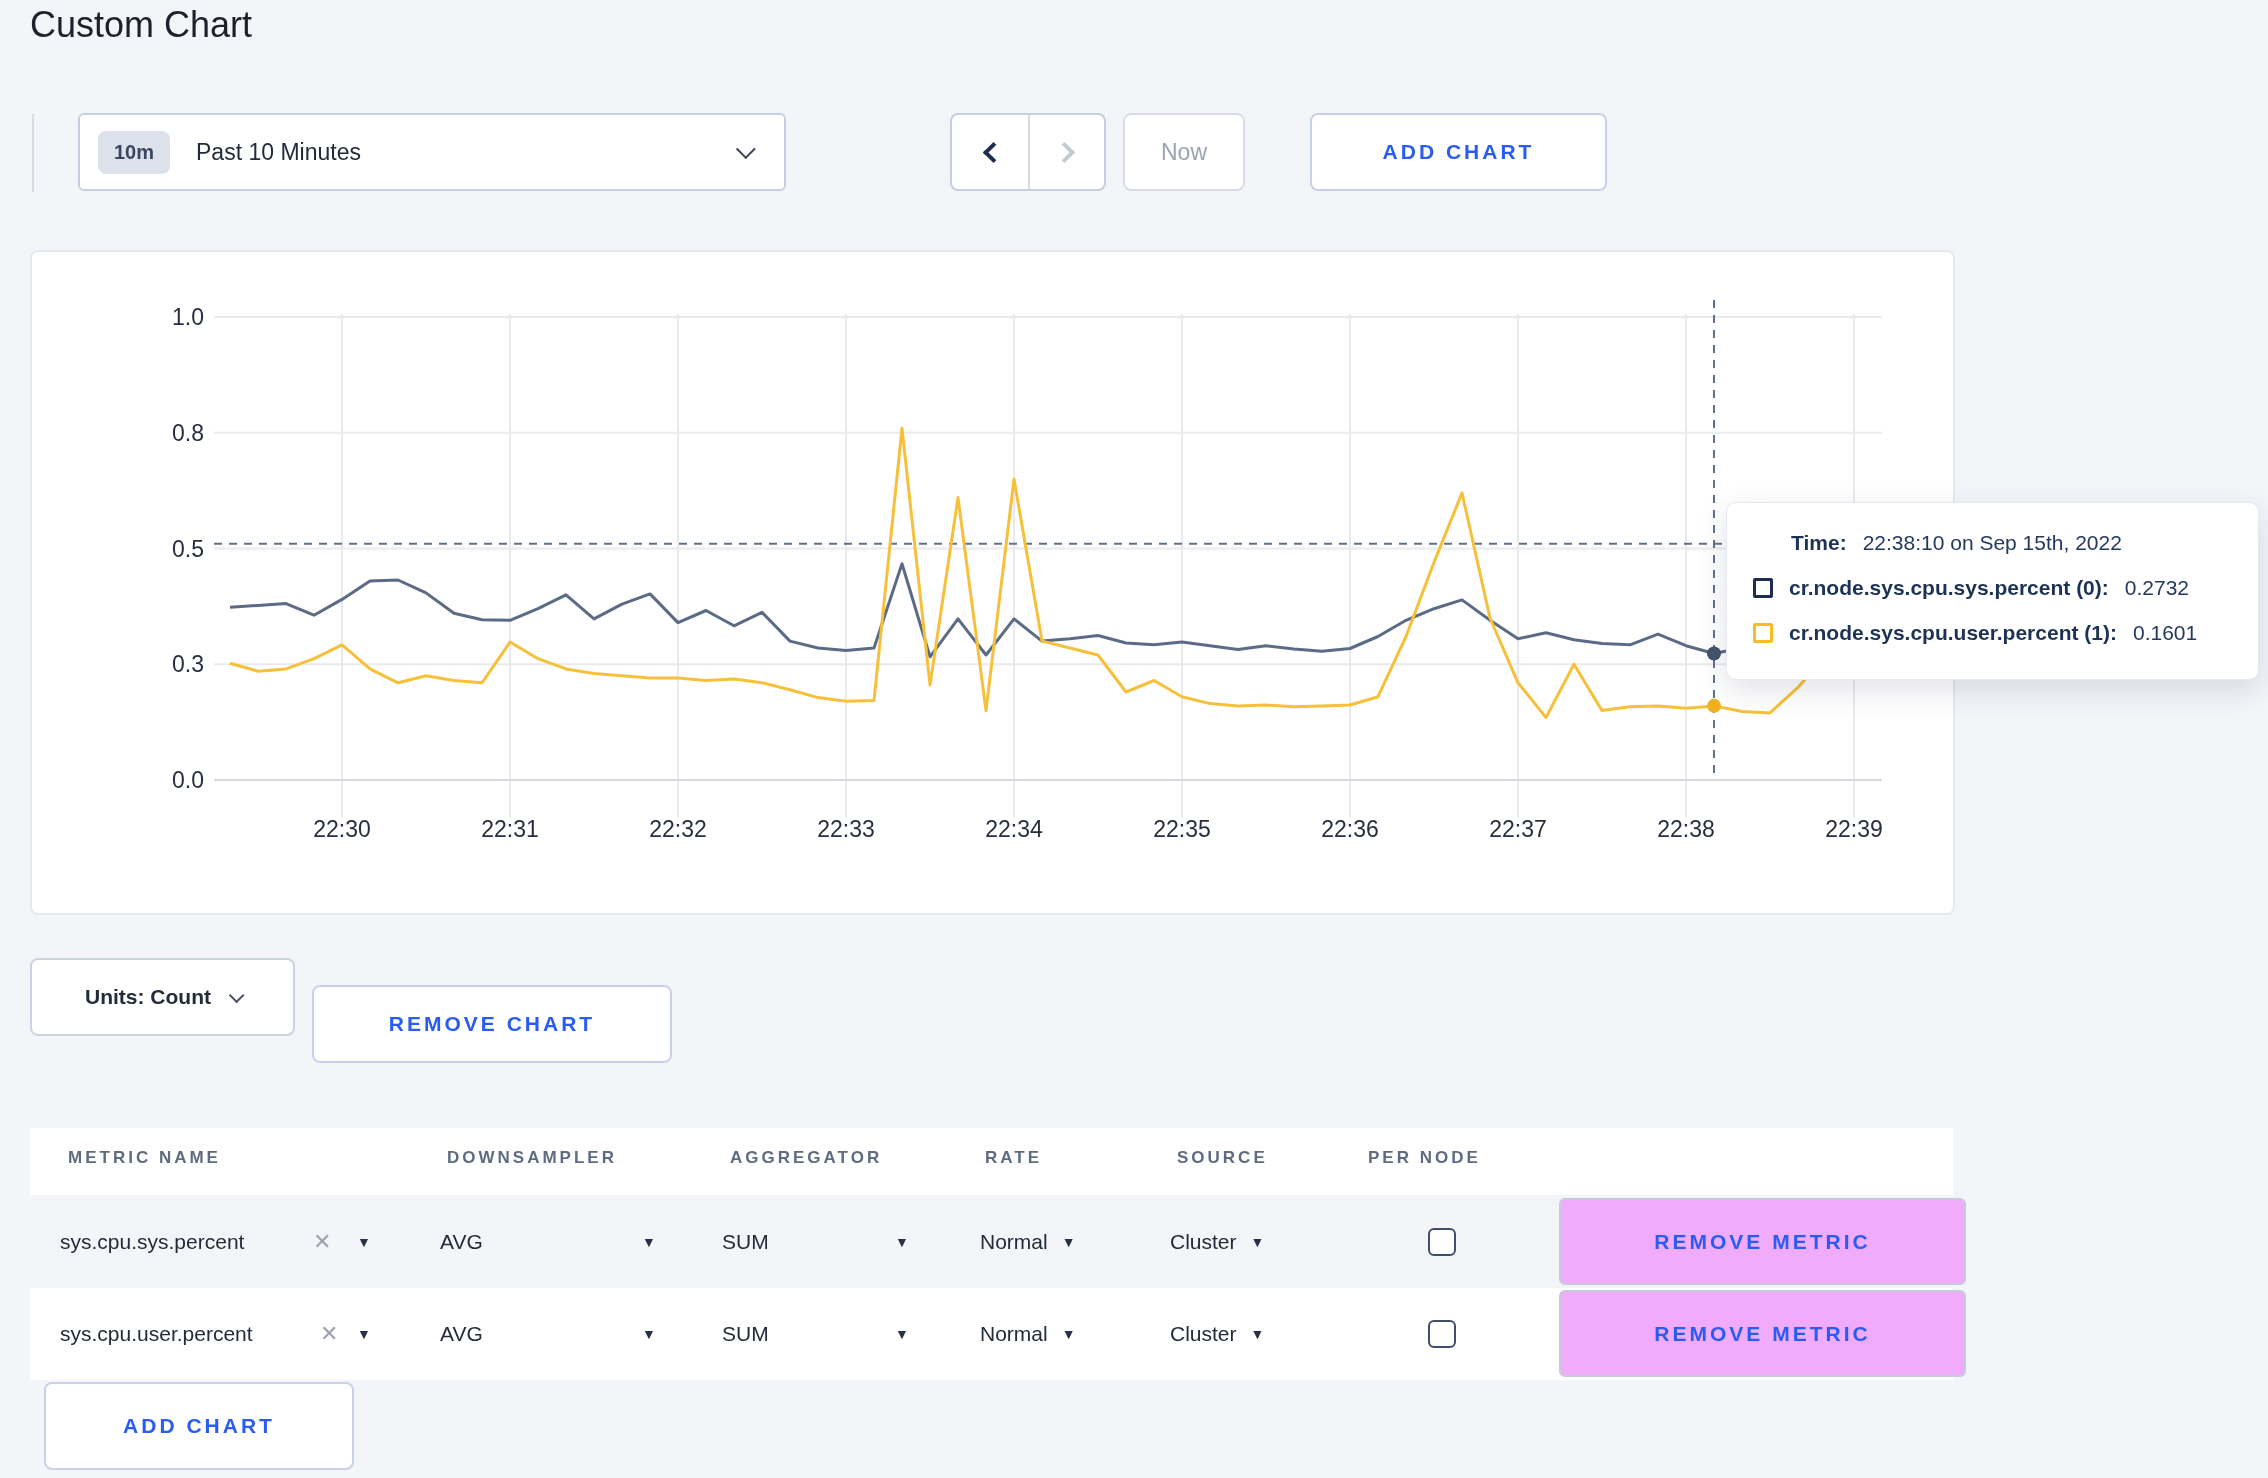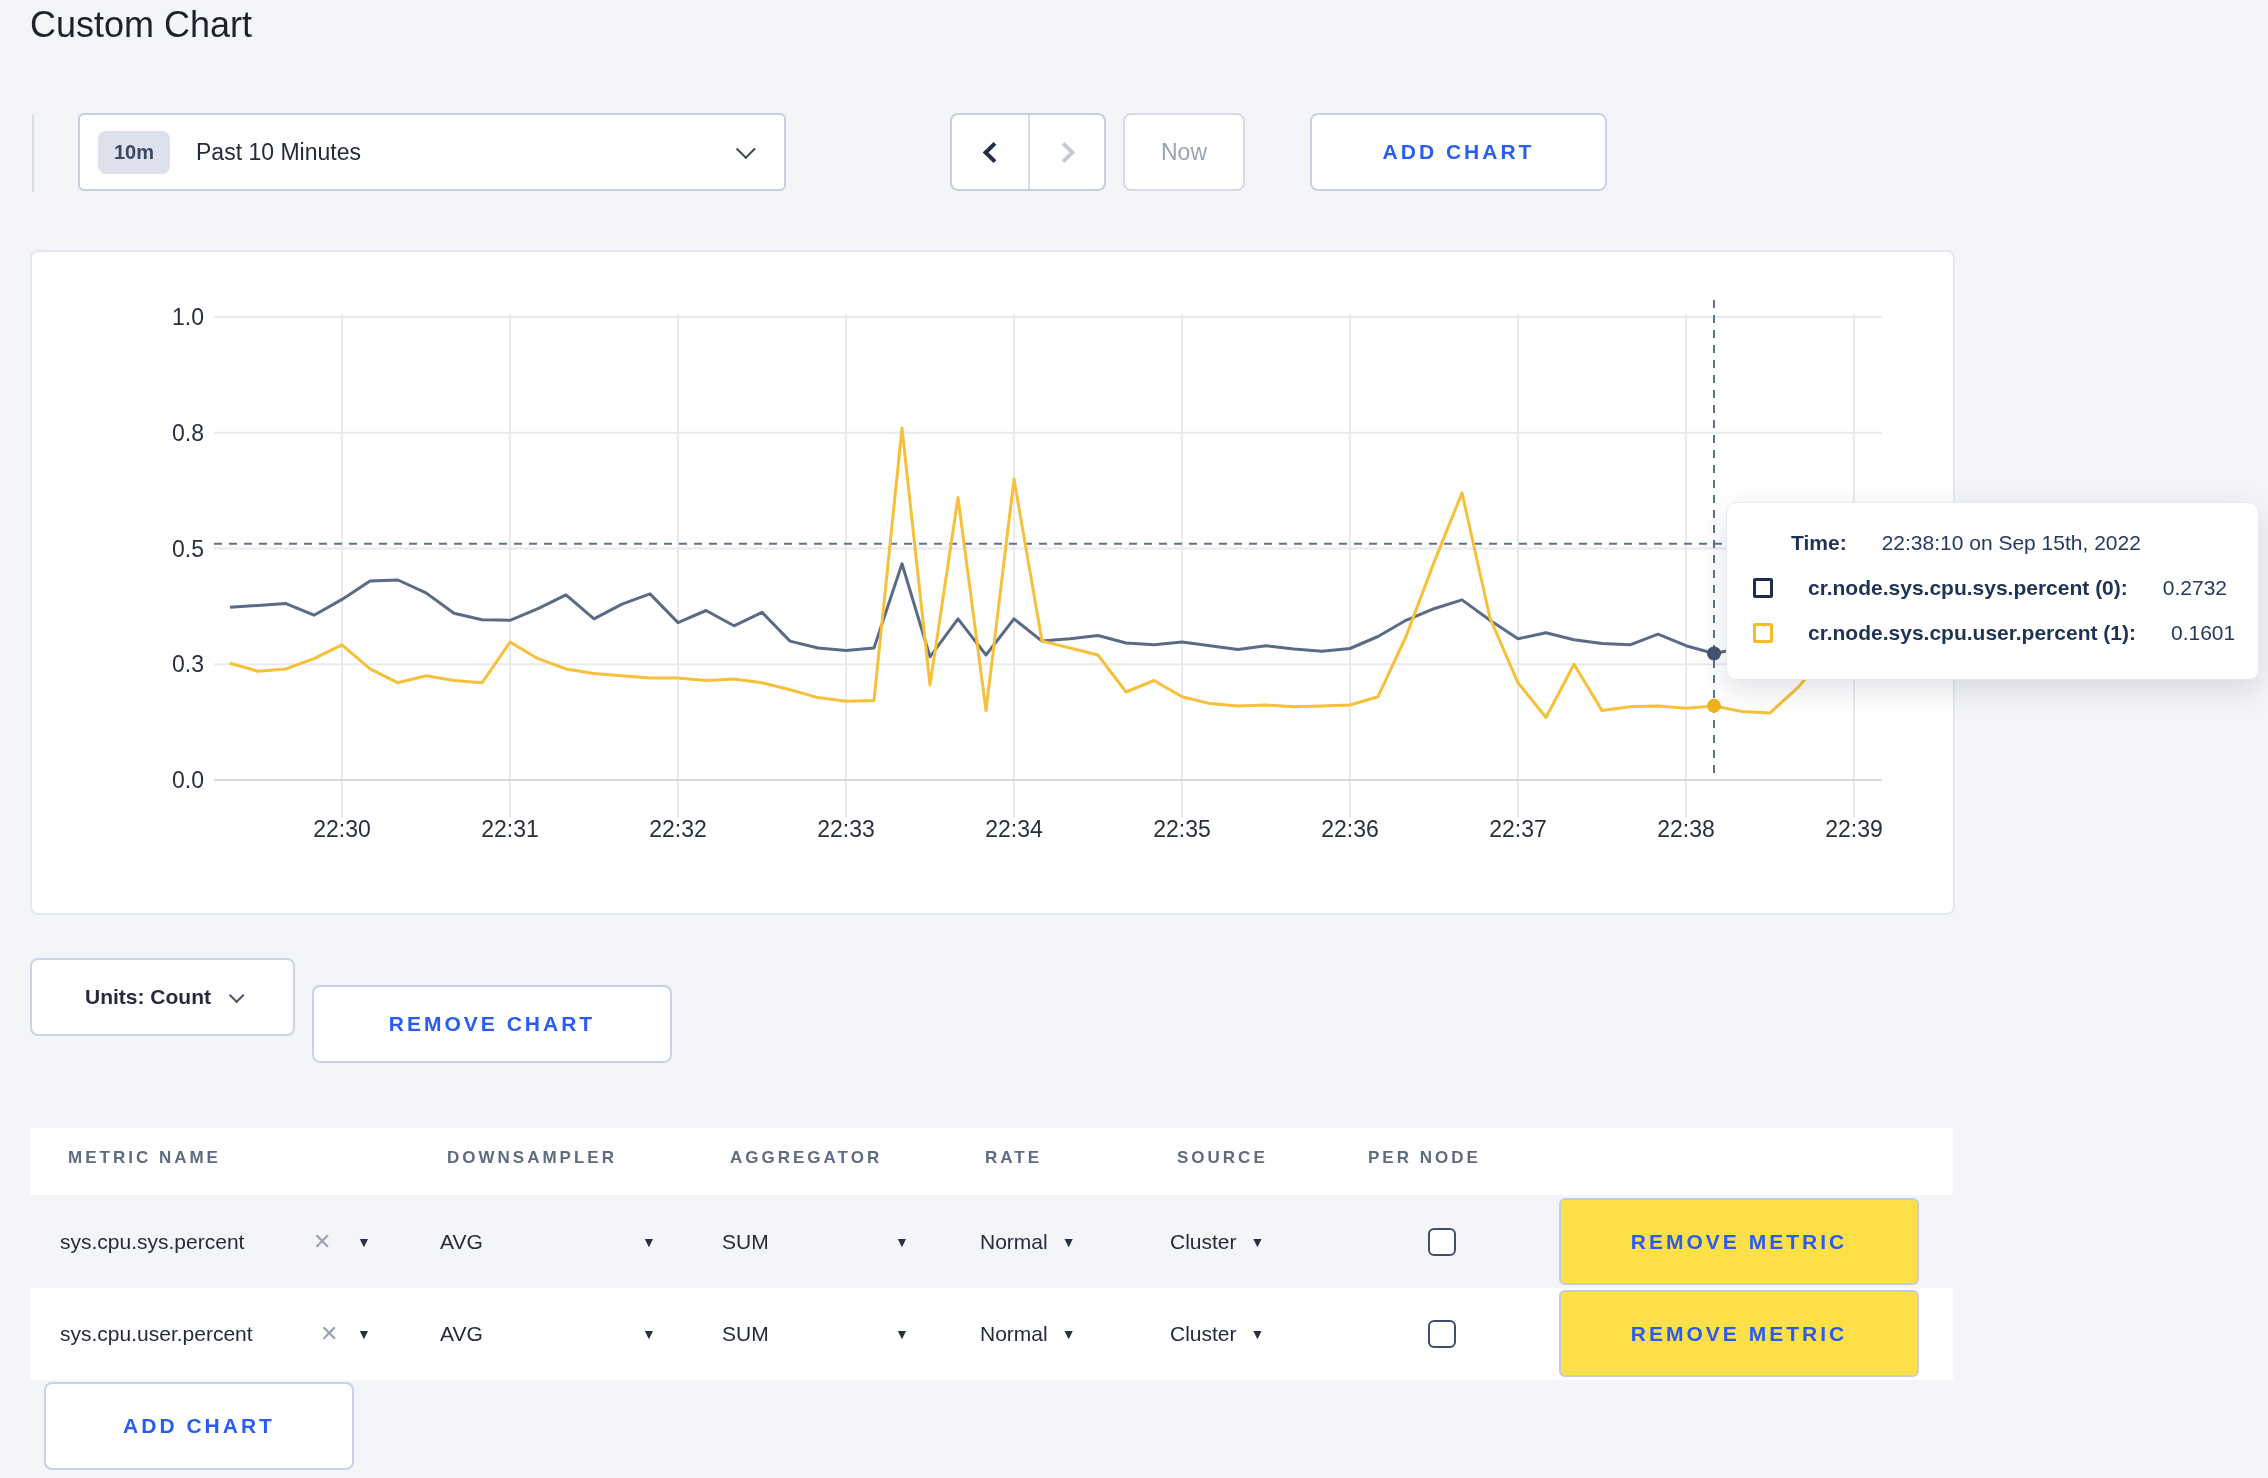--- a/index.html
+++ b/index.html
@@ -71,21 +71,21 @@
   .chart-card svg { position:absolute; left:0; top:0; }
 
   
   .chart-tooltip {
     left:1726px; top:502px; width:533px; height:178px;
     background:#fff; border:1px solid #e6e9f1; border-radius:10px;
     box-shadow:0 10px 30px rgba(40,50,80,.14);
     padding:28px 20px 0 26px;
     font-size:21px; color:#1e3354;
   }
-  .tt-row { display:flex; align-items:center; margin-bottom:21px;gap:19px; }
+  .tt-row { display:flex; align-items:center; margin-bottom:21px; }
   .tt-time-row { margin-left:38px; }
   .tt-label { font-weight:bold; color:#1e3354; }
   .tt-value { margin-left:16px; color:#24395e; }
   .tt-swatch { width:20px; height:20px; border:3.5px solid #1d2c50; border-radius:2px; margin-right:16px; flex:none; }
 
   
   .units-box {
     left:30px; top:958px; width:265px; height:78px;
     background:#fff; border:2px solid #cdd3e2; border-radius:8px;
     display:flex; align-items:center; justify-content:center; gap:18px;
@@ -107,22 +107,22 @@
   .cell { position:absolute; top:50%; transform:translateY(-50%); display:flex; align-items:center; gap:14px; cursor:pointer; }
   .caret { font-size:14px; color:#273044; }
   .x-icon { font-size:22px; color:#9aa2b0; cursor:pointer; }
   .abs-caret { position:absolute; top:50%; transform:translateY(-50%); cursor:pointer; }
   .pn-checkbox {
     appearance:none; -webkit-appearance:none;
     width:28px; height:28px; background:#fff;
     border:2.5px solid #3f4e6b; border-radius:6px; cursor:pointer;
   }
   .remove-metric-btn {
-    position:absolute; left:1529px; width:360px; height:87px;
-    background:#fde047; border:2px solid #c5cbdc; border-radius:6px;
+    position:absolute; left:1529px; width:407px; height:87px;
+    background:#f0abfc; border:2px solid #c5cbdc; border-radius:6px;
     color:#2a5cf4; font-size:21px; font-weight:bold; letter-spacing:3px;
     display:flex; align-items:center; justify-content:center; cursor:pointer;
   }
   .add-metric-btn { left:44px; top:1382px; width:310px; height:88px; }
 </style>
 </head>
 <body>
 
 <h1 class="abs page-title">Custom Chart</h1>
 

